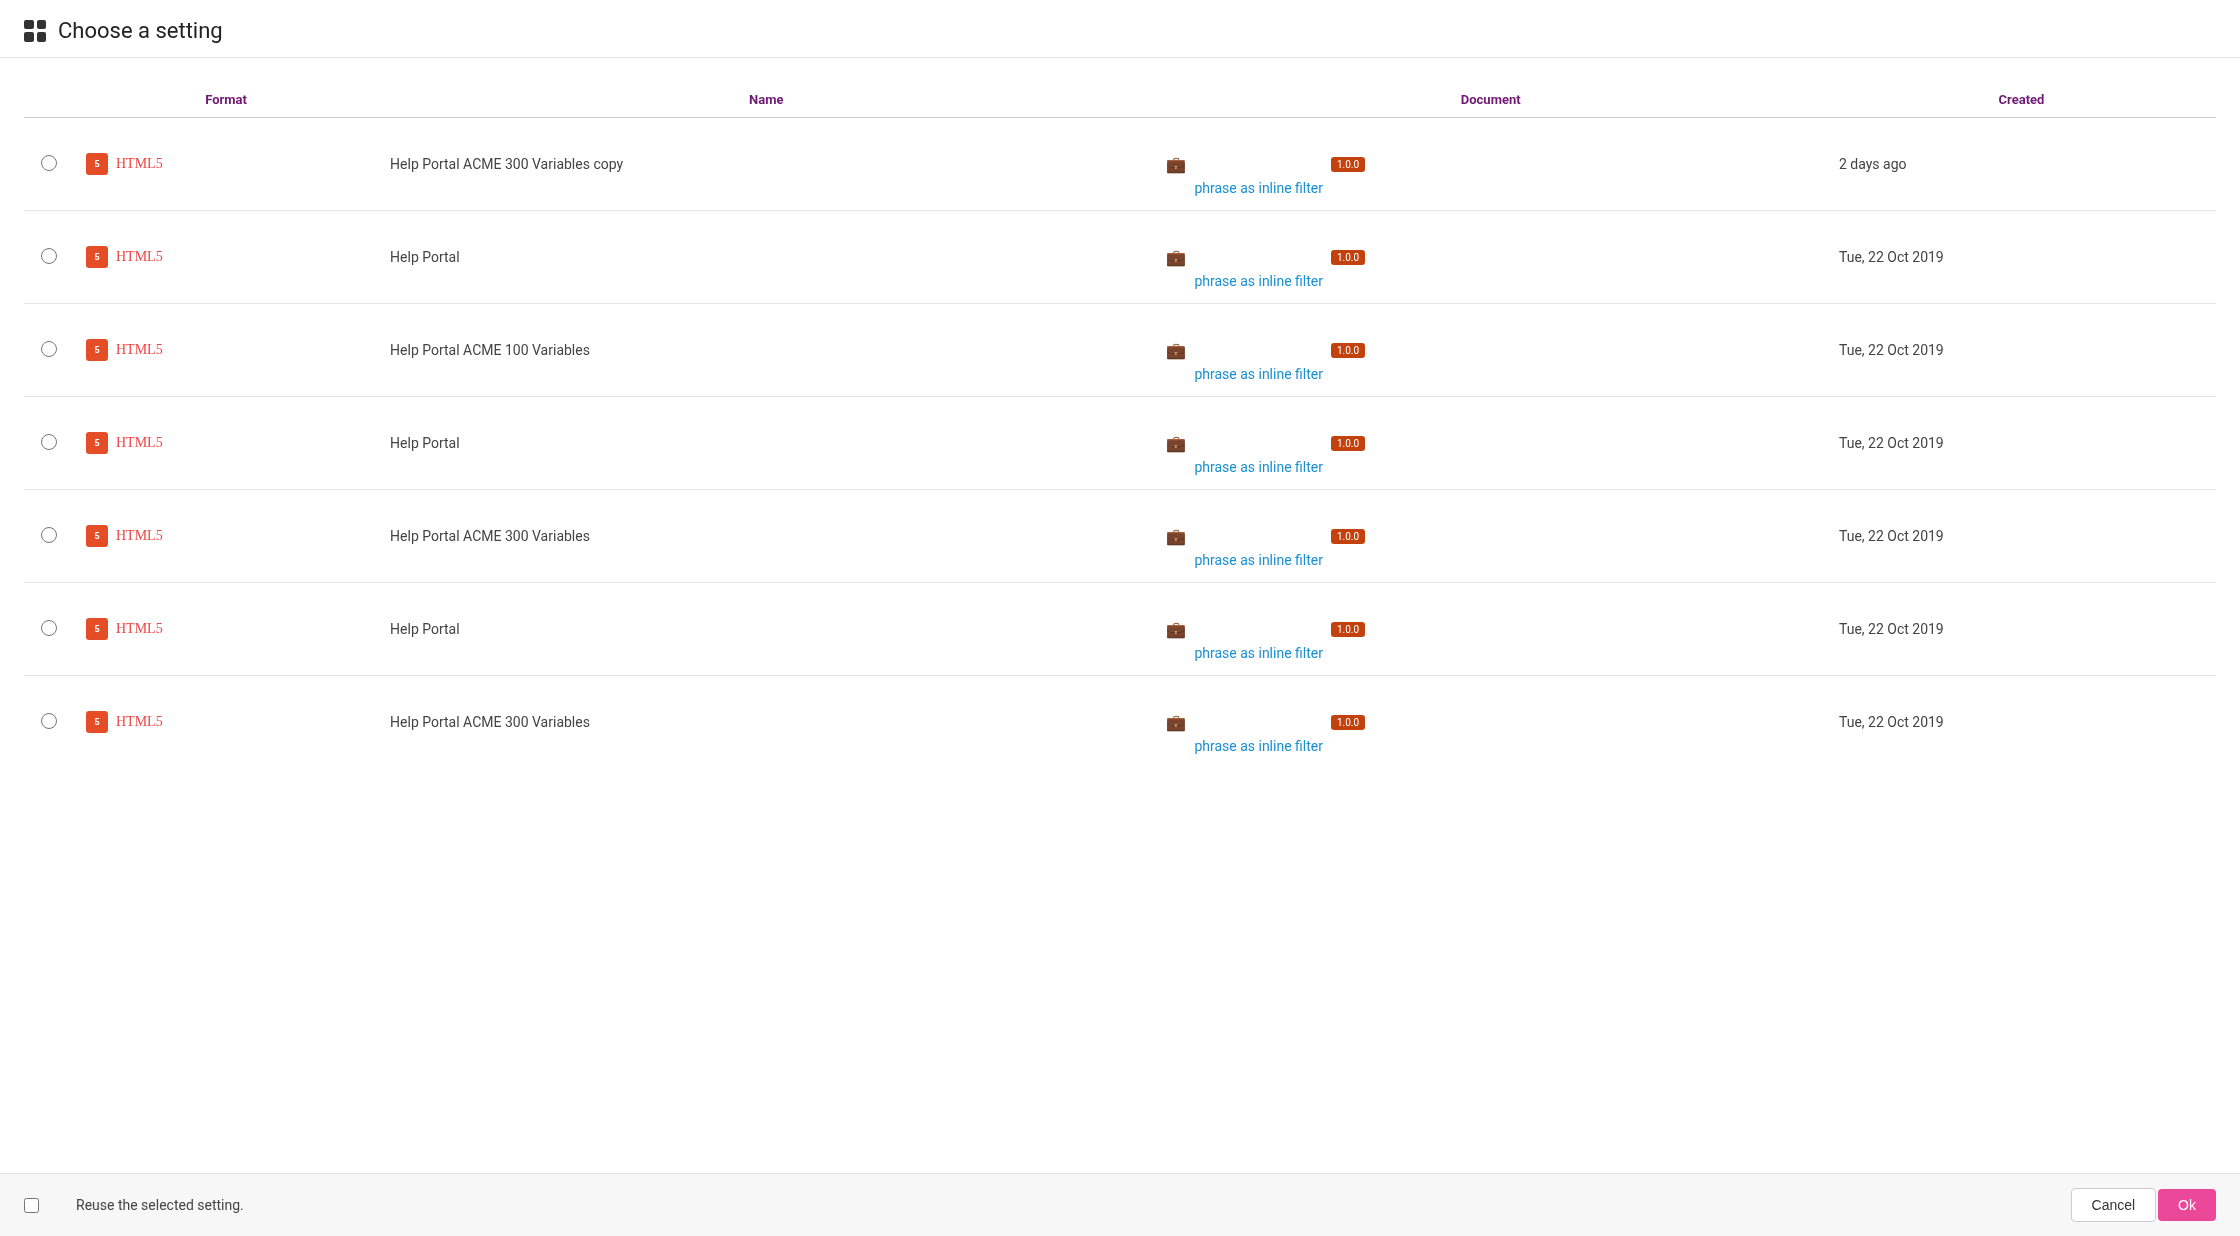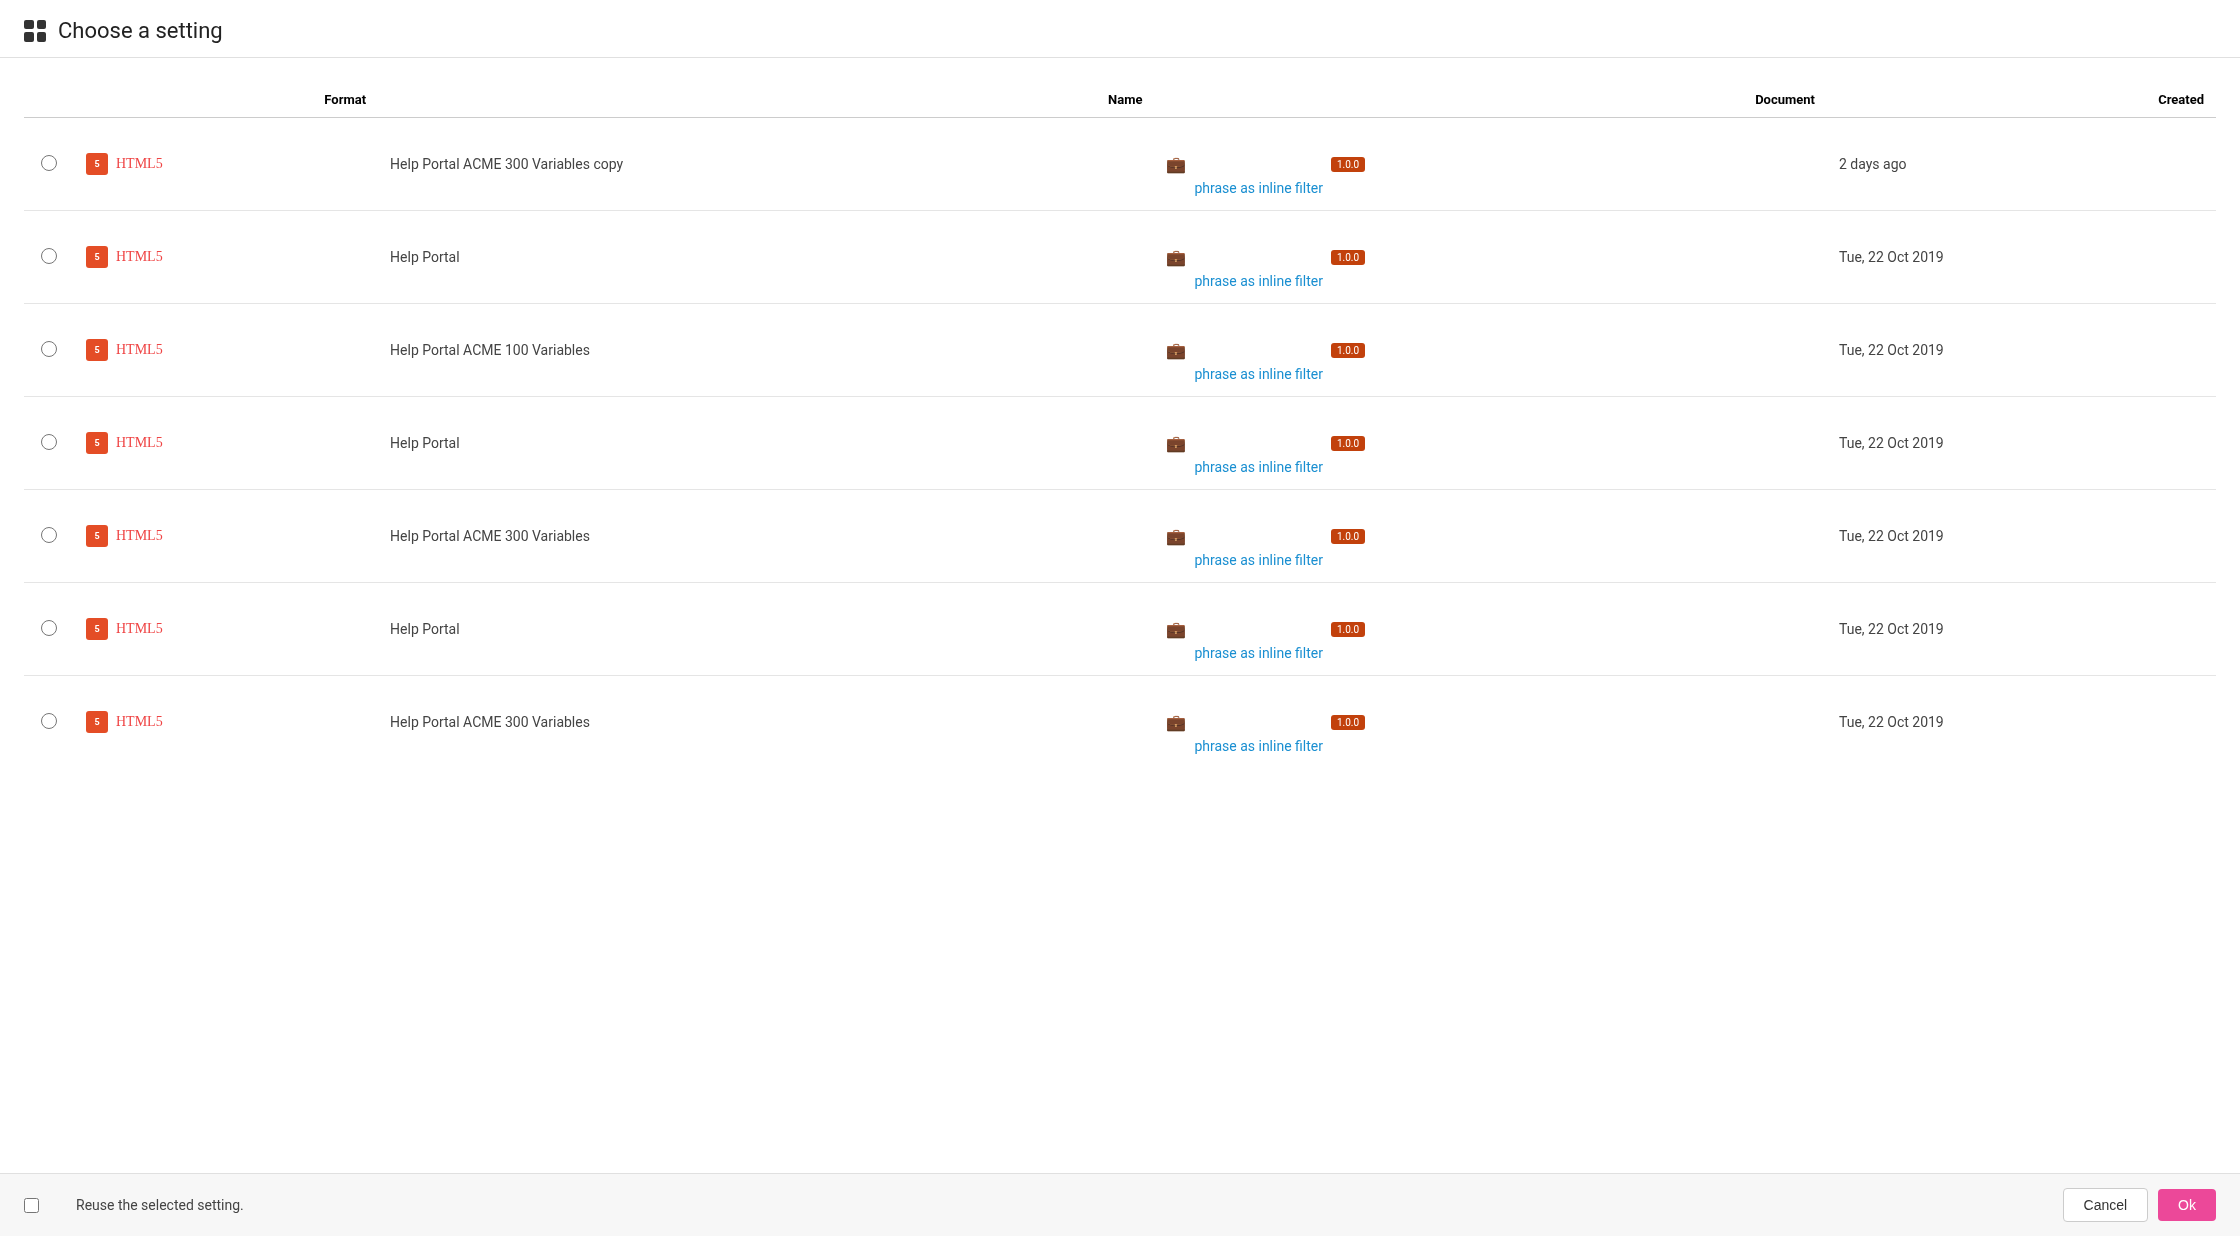--- a/index.html
+++ b/index.html
@@ -49,23 +49,23 @@
 
     table {
       width: 100%;
       border-collapse: collapse;
       margin-top: 24px;
     }
 
     thead th {
       font-weight: 700;
       font-size: 13px;
-      color: #000000;
+      color: #701a75;
       padding: 10px 12px;
-      text-align: right;
+      text-align: center;
       border-bottom: 1px solid #ccc;
     }
 
     thead th:first-child {
       width: 50px;
     }
 
     tbody tr {
       border-bottom: 1px solid #e5e5e5;
     }
@@ -170,21 +170,21 @@
     }
 
     .footer-label {
       font-size: 14px;
       color: #444;
       margin-left: 27px;
     }
 
     .footer-buttons {
       display: flex;
-      gap: 10px;
+      gap: 2px;
       align-items: center;
     }
 
     .btn-cancel {
       padding: 8px 20px;
       border: 1px solid #ccc;
       background: #fff;
       border-radius: 4px;
       font-size: 14px;
       color: #333;

